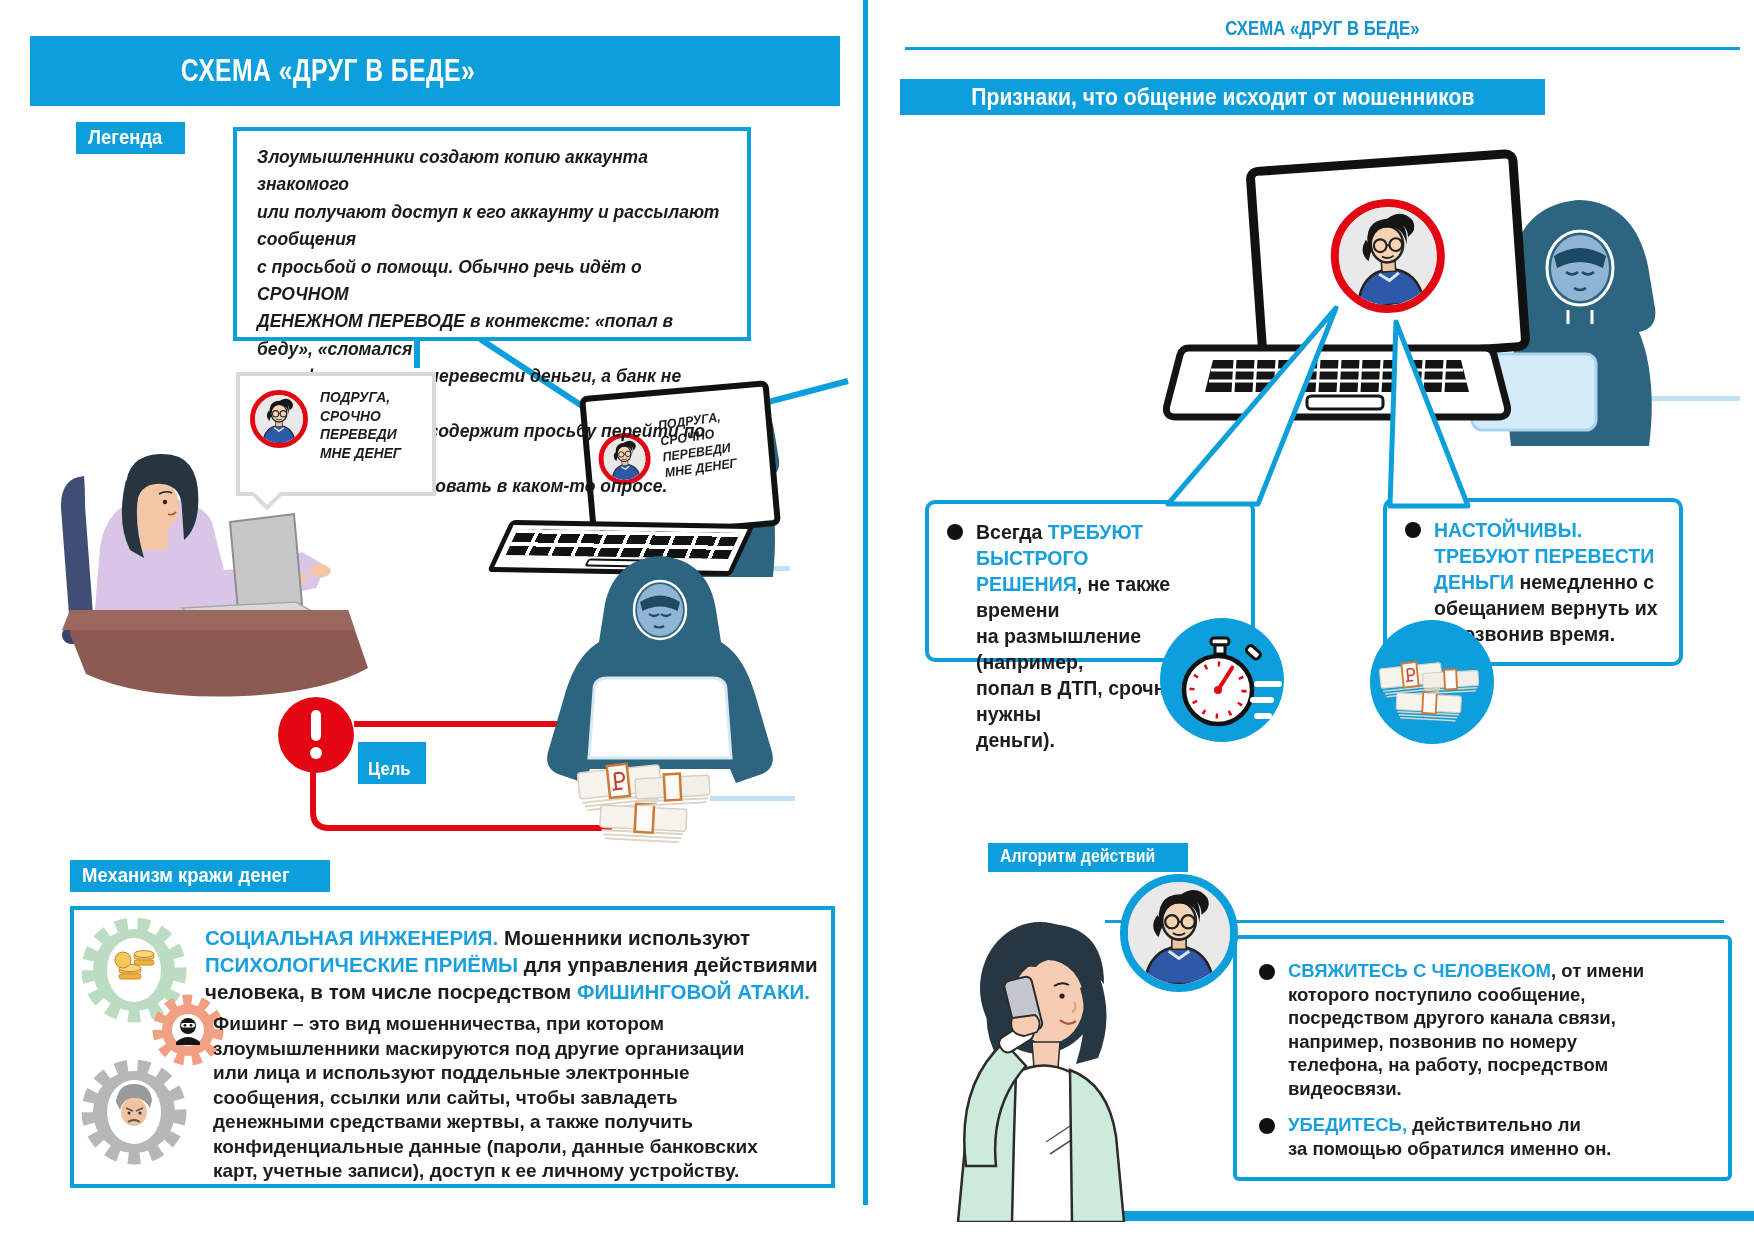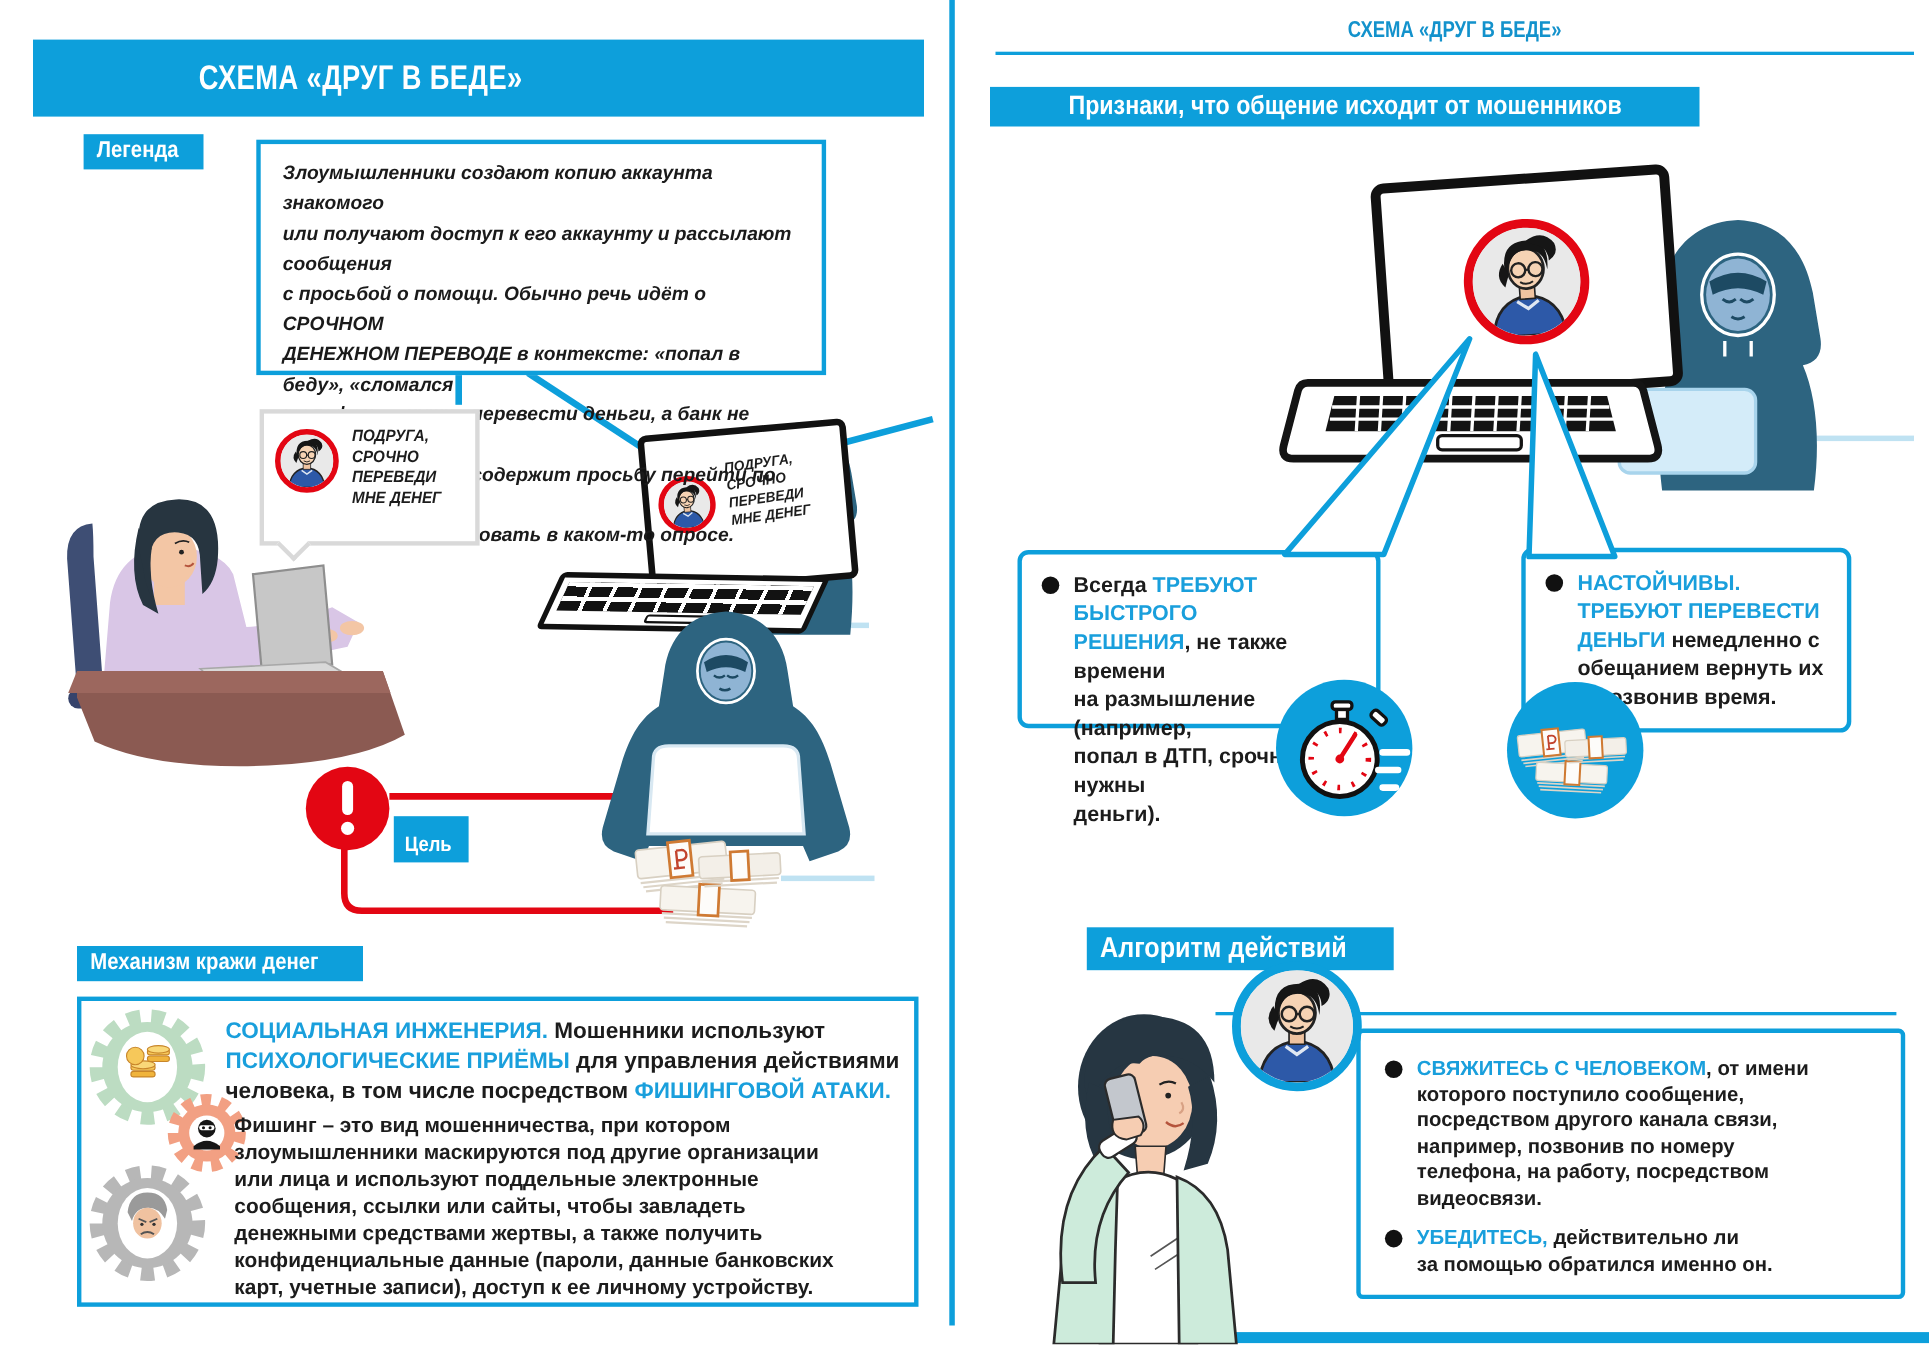--- a/index.html
+++ b/index.html
@@ -307,21 +307,21 @@
     <path d="M99,68 h22 M95,84 h18 M99,100 h12" stroke="#fff" stroke-width="6" stroke-linecap="round"></path>
   </svg>
 
   <svg class="abs" style="left:1368px;top:618px;z-index:45" width="128" height="128" viewBox="0 0 128 128">
     <circle cx="64" cy="64" r="62" fill="var(--blue)"></circle>
     <g transform="translate(8,22) scale(0.82)">
         <use href="#money"></use>
       </g>
   </svg>
 
-  <div class="tag" style="left:988px;top:843px;font-size:26px">
+  <div class="tag" style="left:988px;top:843px;font-size:18px">
     <span class="condL">Алгоритм действий</span>
   </div>
   <div class="abs" style="left:1105px;top:920px;width:619px;height:3px;background:var(--blue);z-index:5"></div>
 
   <div class="avatar ring-blue" style="left:1120px;top:874px;width:118px;height:118px;z-index:15">
     <svg viewBox="0 0 100 100">
         <use href="#av"></use>
       </svg>
   </div>
 

